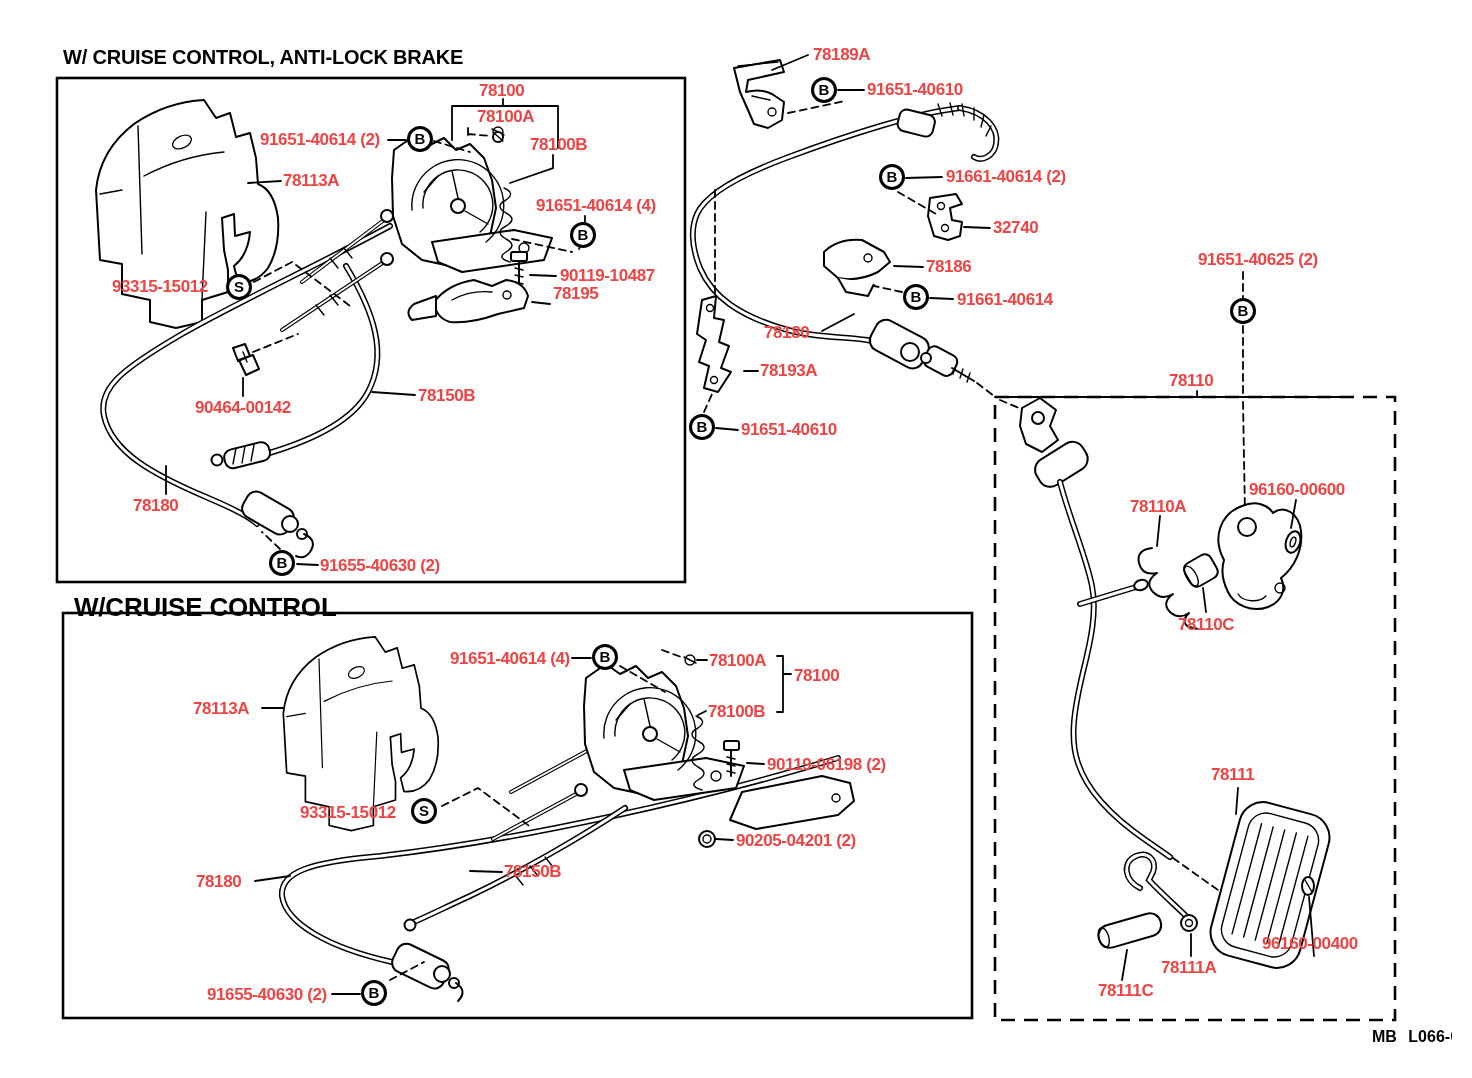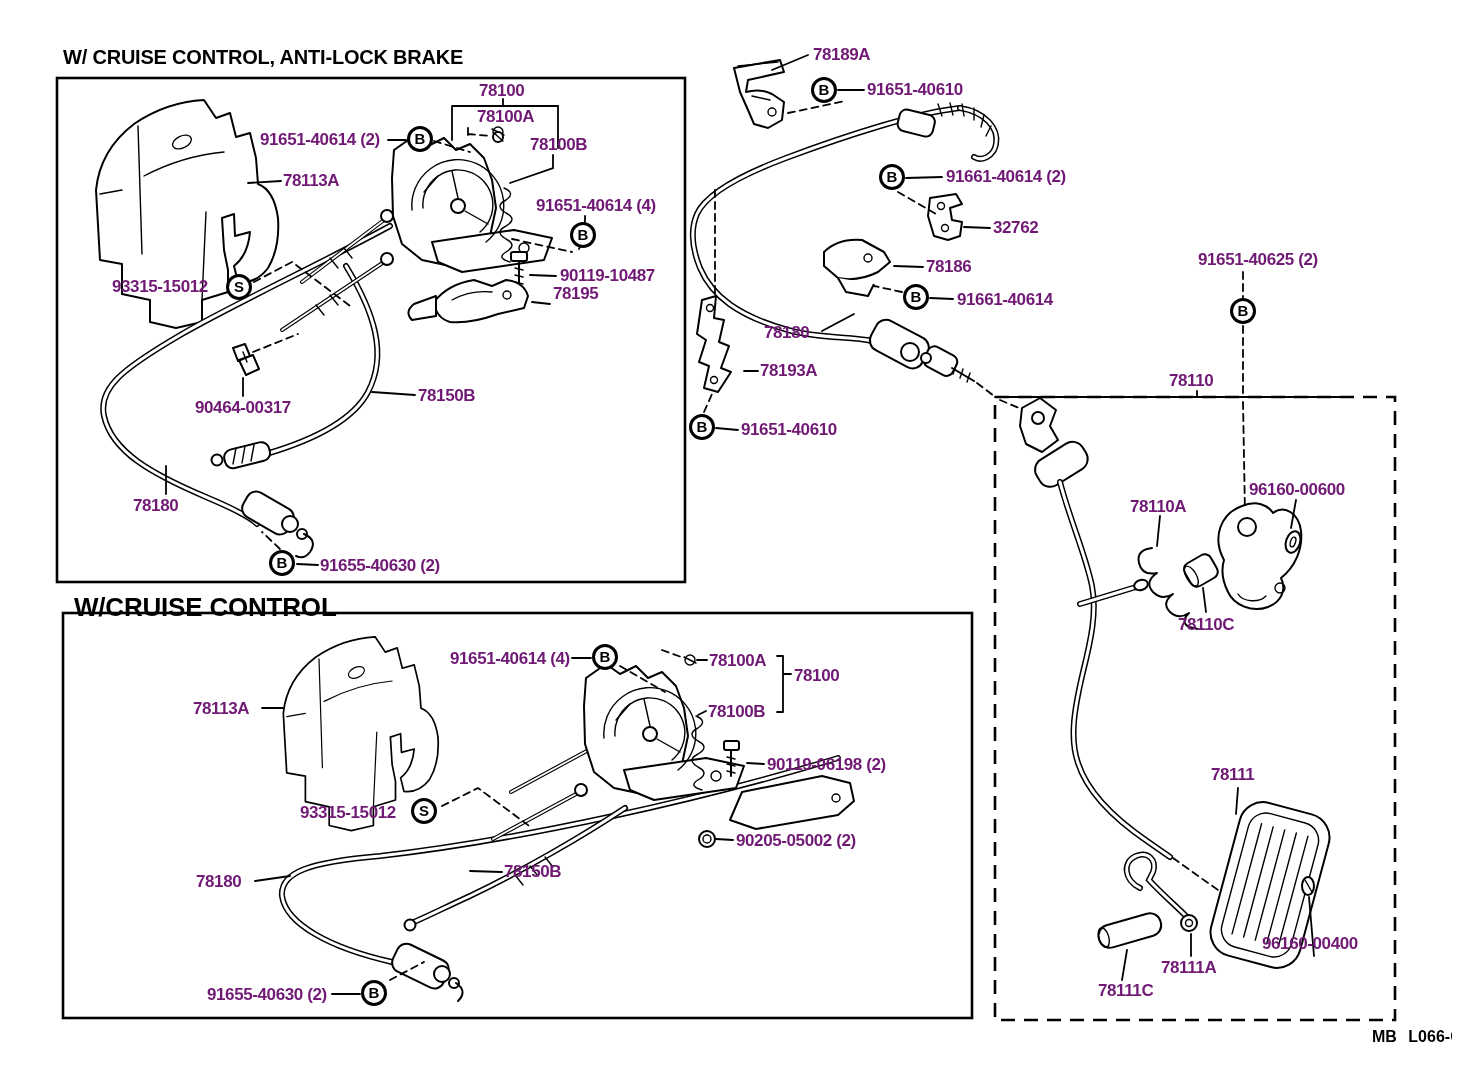--- a/index.html
+++ b/index.html
@@ -1,20 +1,20 @@
 <!DOCTYPE html>
 <html><head>
 <meta charset="utf-8">
 <style>
   html,body{margin:0;padding:0;background:#fff;}
   .stage{position:relative;width:1452px;height:1078px;background:#fff;overflow:hidden;
          font-family:"Liberation Sans",sans-serif;color:#000;}
   .stage svg{position:absolute;left:0;top:0;}
   .lbl{position:absolute;white-space:nowrap;font-weight:bold;font-size:17px;
-       letter-spacing:-0.4px;line-height:19px;color:#701a75;}
+       letter-spacing:-0.4px;line-height:19px;color:#ef4444;}
   .title{position:absolute;white-space:nowrap;font-weight:bold;font-size:20px;
          letter-spacing:-0.2px;color:#000;}
   .footer-code{position:absolute;white-space:nowrap;font-weight:bold;font-size:16px;
          word-spacing:7px;color:#000;}
   .circ{position:absolute;box-sizing:border-box;width:26px;height:26px;border:3px solid #000;
         border-radius:50%;text-align:center;font-weight:bold;font-size:15px;line-height:20px;
         background:#fff;color:#000;}
   
   .ln{fill:none;stroke:#000;stroke-width:2;stroke-linecap:round;stroke-linejoin:round;}
   .lnF{fill:#fff;stroke:#000;stroke-width:2;stroke-linejoin:round;}
@@ -307,41 +307,41 @@
 
 <div class="lbl" style="left:479px;top:81px">78100</div>
 <div class="lbl" style="left:477px;top:107px">78100A</div>
 <div class="lbl" style="left:530px;top:135px">78100B</div>
 <div class="lbl" style="left:260px;top:130px">91651-40614 (2)</div>
 <div class="lbl" style="left:283px;top:171px">78113A</div>
 <div class="lbl" style="left:536px;top:196px">91651-40614 (4)</div>
 <div class="lbl" style="left:112px;top:277px">93315-15012</div>
 <div class="lbl" style="left:560px;top:266px">90119-10487</div>
 <div class="lbl" style="left:553px;top:284px">78195</div>
-<div class="lbl" style="left:195px;top:398px">90464-00317</div>
+<div class="lbl" style="left:195px;top:398px">90464-00142</div>
 <div class="lbl" style="left:418px;top:386px">78150B</div>
 <div class="lbl" style="left:133px;top:496px">78180</div>
 <div class="lbl" style="left:320px;top:556px">91655-40630 (2)</div>
 
 <div class="lbl" style="left:193px;top:699px">78113A</div>
 <div class="lbl" style="left:450px;top:649px">91651-40614 (4)</div>
 <div class="lbl" style="left:709px;top:651px">78100A</div>
 <div class="lbl" style="left:794px;top:666px">78100</div>
 <div class="lbl" style="left:708px;top:702px">78100B</div>
 <div class="lbl" style="left:767px;top:755px">90119-06198 (2)</div>
-<div class="lbl" style="left:736px;top:831px">90205-05002 (2)</div>
+<div class="lbl" style="left:736px;top:831px">90205-04201 (2)</div>
 <div class="lbl" style="left:300px;top:803px">93315-15012</div>
 <div class="lbl" style="left:504px;top:862px">78150B</div>
 <div class="lbl" style="left:196px;top:872px">78180</div>
 <div class="lbl" style="left:207px;top:985px">91655-40630 (2)</div>
 
 <div class="lbl" style="left:813px;top:45px">78189A</div>
 <div class="lbl" style="left:867px;top:80px">91651-40610</div>
 <div class="lbl" style="left:946px;top:167px">91661-40614 (2)</div>
-<div class="lbl" style="left:993px;top:218px">32762</div>
+<div class="lbl" style="left:993px;top:218px">32740</div>
 <div class="lbl" style="left:926px;top:257px">78186</div>
 <div class="lbl" style="left:957px;top:290px">91661-40614</div>
 <div class="lbl" style="left:764px;top:323px">78180</div>
 <div class="lbl" style="left:760px;top:361px">78193A</div>
 <div class="lbl" style="left:741px;top:420px">91651-40610</div>
 <div class="lbl" style="left:1198px;top:250px">91651-40625 (2)</div>
 <div class="lbl" style="left:1169px;top:371px">78110</div>
 
 <div class="lbl" style="left:1130px;top:497px">78110A</div>
 <div class="lbl" style="left:1249px;top:480px">96160-00600</div>

